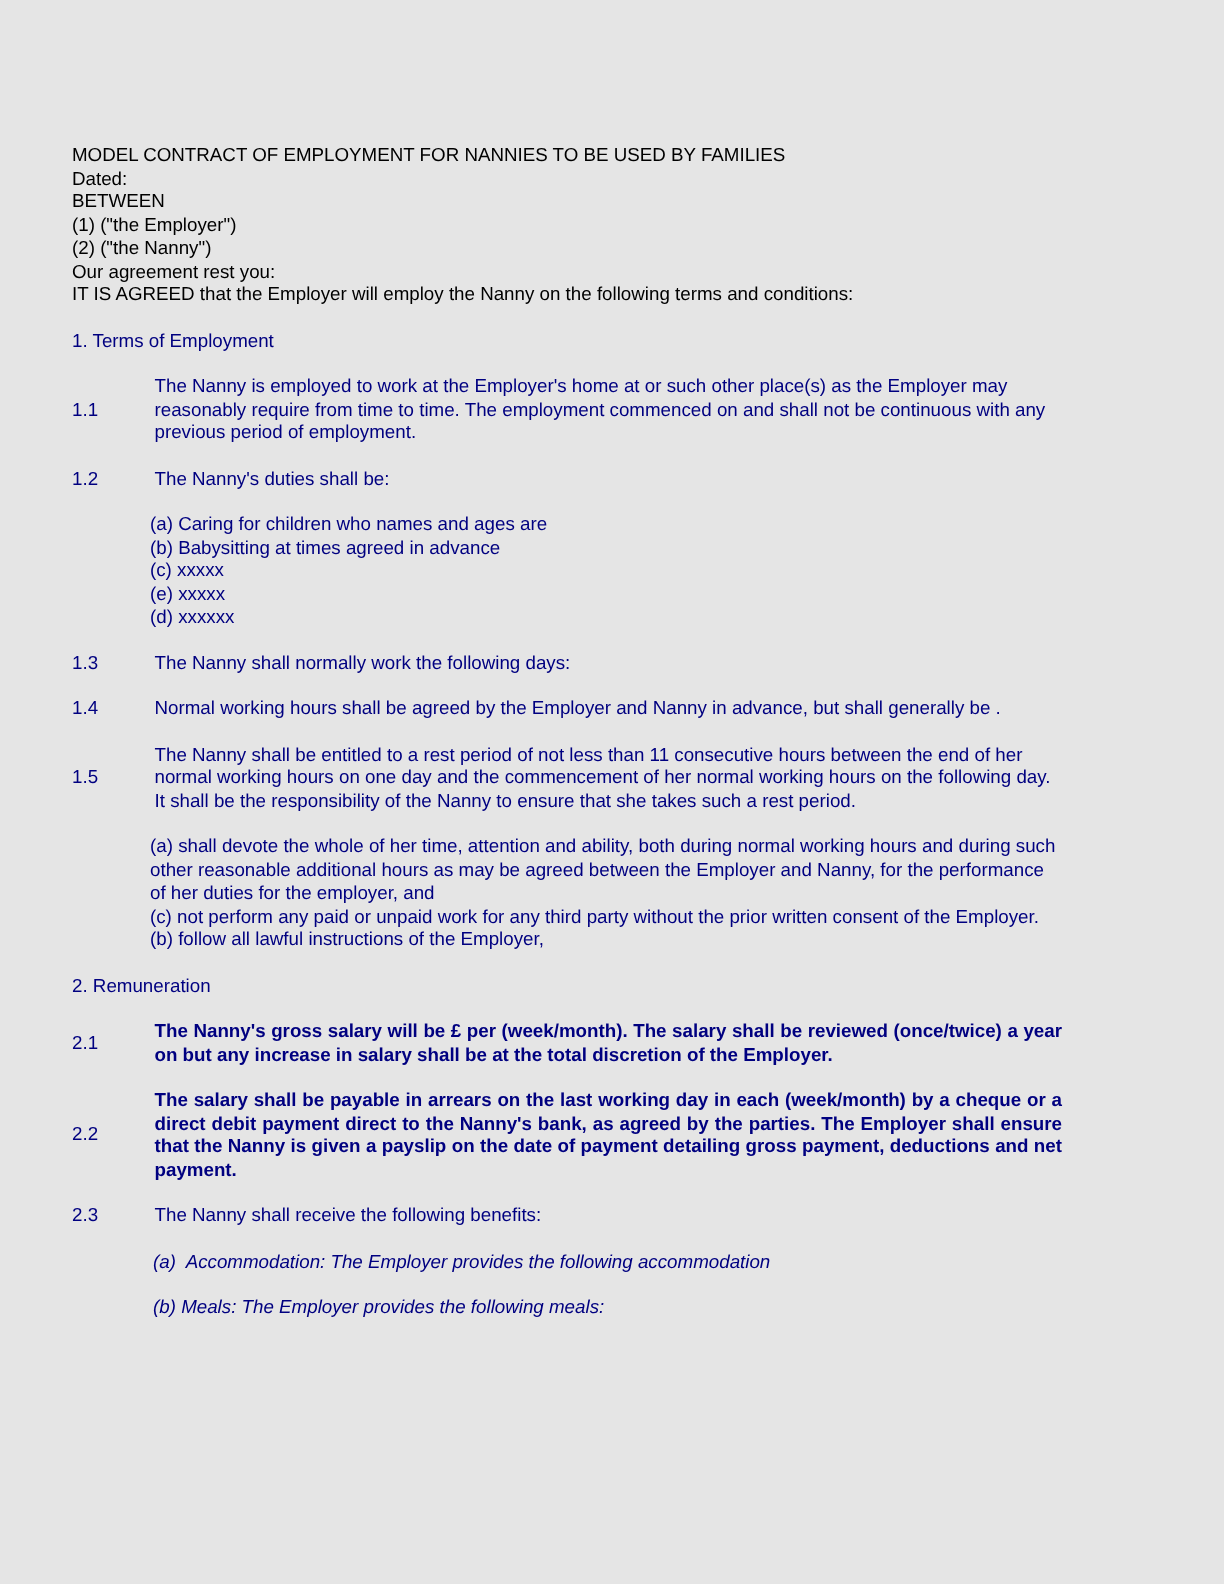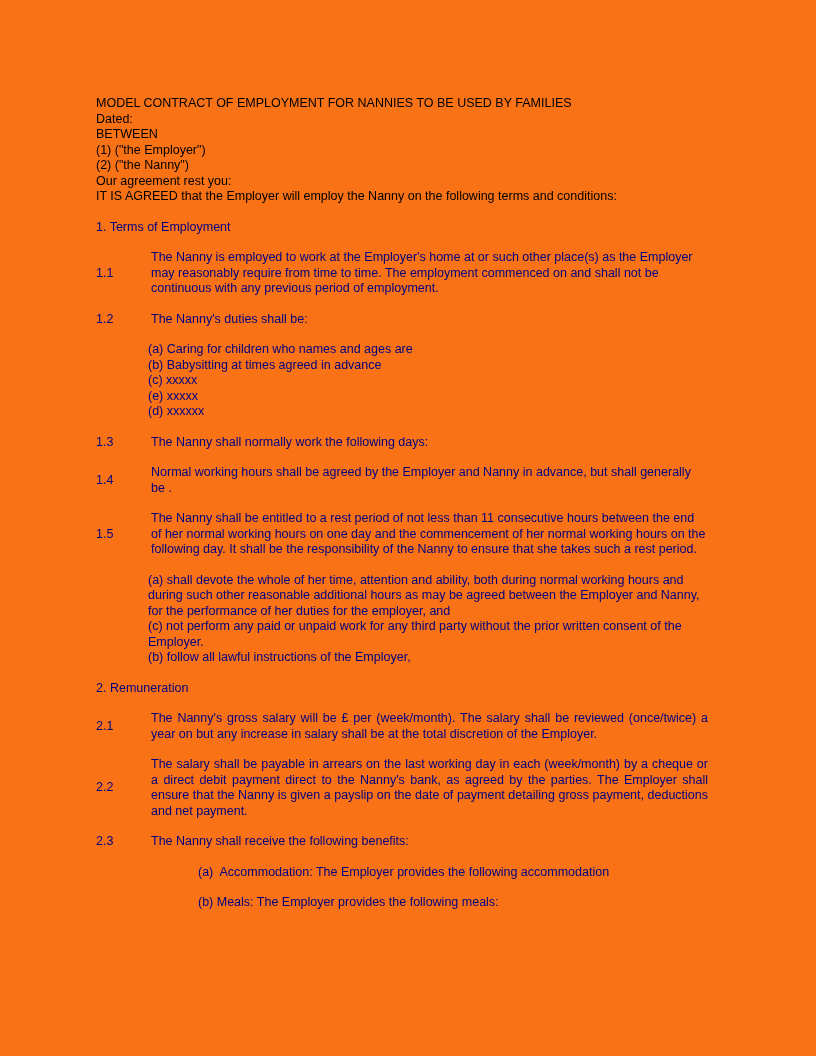--- a/index.html
+++ b/index.html
@@ -4,22 +4,22 @@
 <style>
   html, body {
     margin: 0;
     padding: 0;
     background: #ffffff;
   }
   .page {
     width: 816px;
     height: 1056px;
     box-sizing: border-box;
-    padding: 96px 108px 0 96px;
-    background: #f97316;
+    padding: 96px 108px 0 48px;
+    background: #e5e5e5;
     font-family: "Liberation Sans", "DejaVu Sans", sans-serif;
     font-size: 12.5px;
     line-height: 15.5px;
     color: #000080;
     overflow: hidden;
   }
   .doc-header {
     color: #000000;
     margin-bottom: 15px;
   }
@@ -33,28 +33,30 @@
   }
   .clause .num {
     flex: 0 0 55px;
     width: 55px;
   }
   .clause .txt {
     flex: 1 1 auto;
   }
   .clause.justify .txt {
     text-align: justify;
+    font-weight: bold;
   }
   .sublist {
     margin-left: 52px;
     margin-bottom: 15px;
   }
   .sublist.benefits {
-    margin-left: 102px;
+    margin-left: 54px;
     margin-bottom: 0;
+    font-style: italic;
   }
   .sublist .list-item {
     white-space: pre-wrap;
   }
   .sublist.benefits .list-item {
     margin-bottom: 15px;
   }
 </style>
 </head>
 <body>

